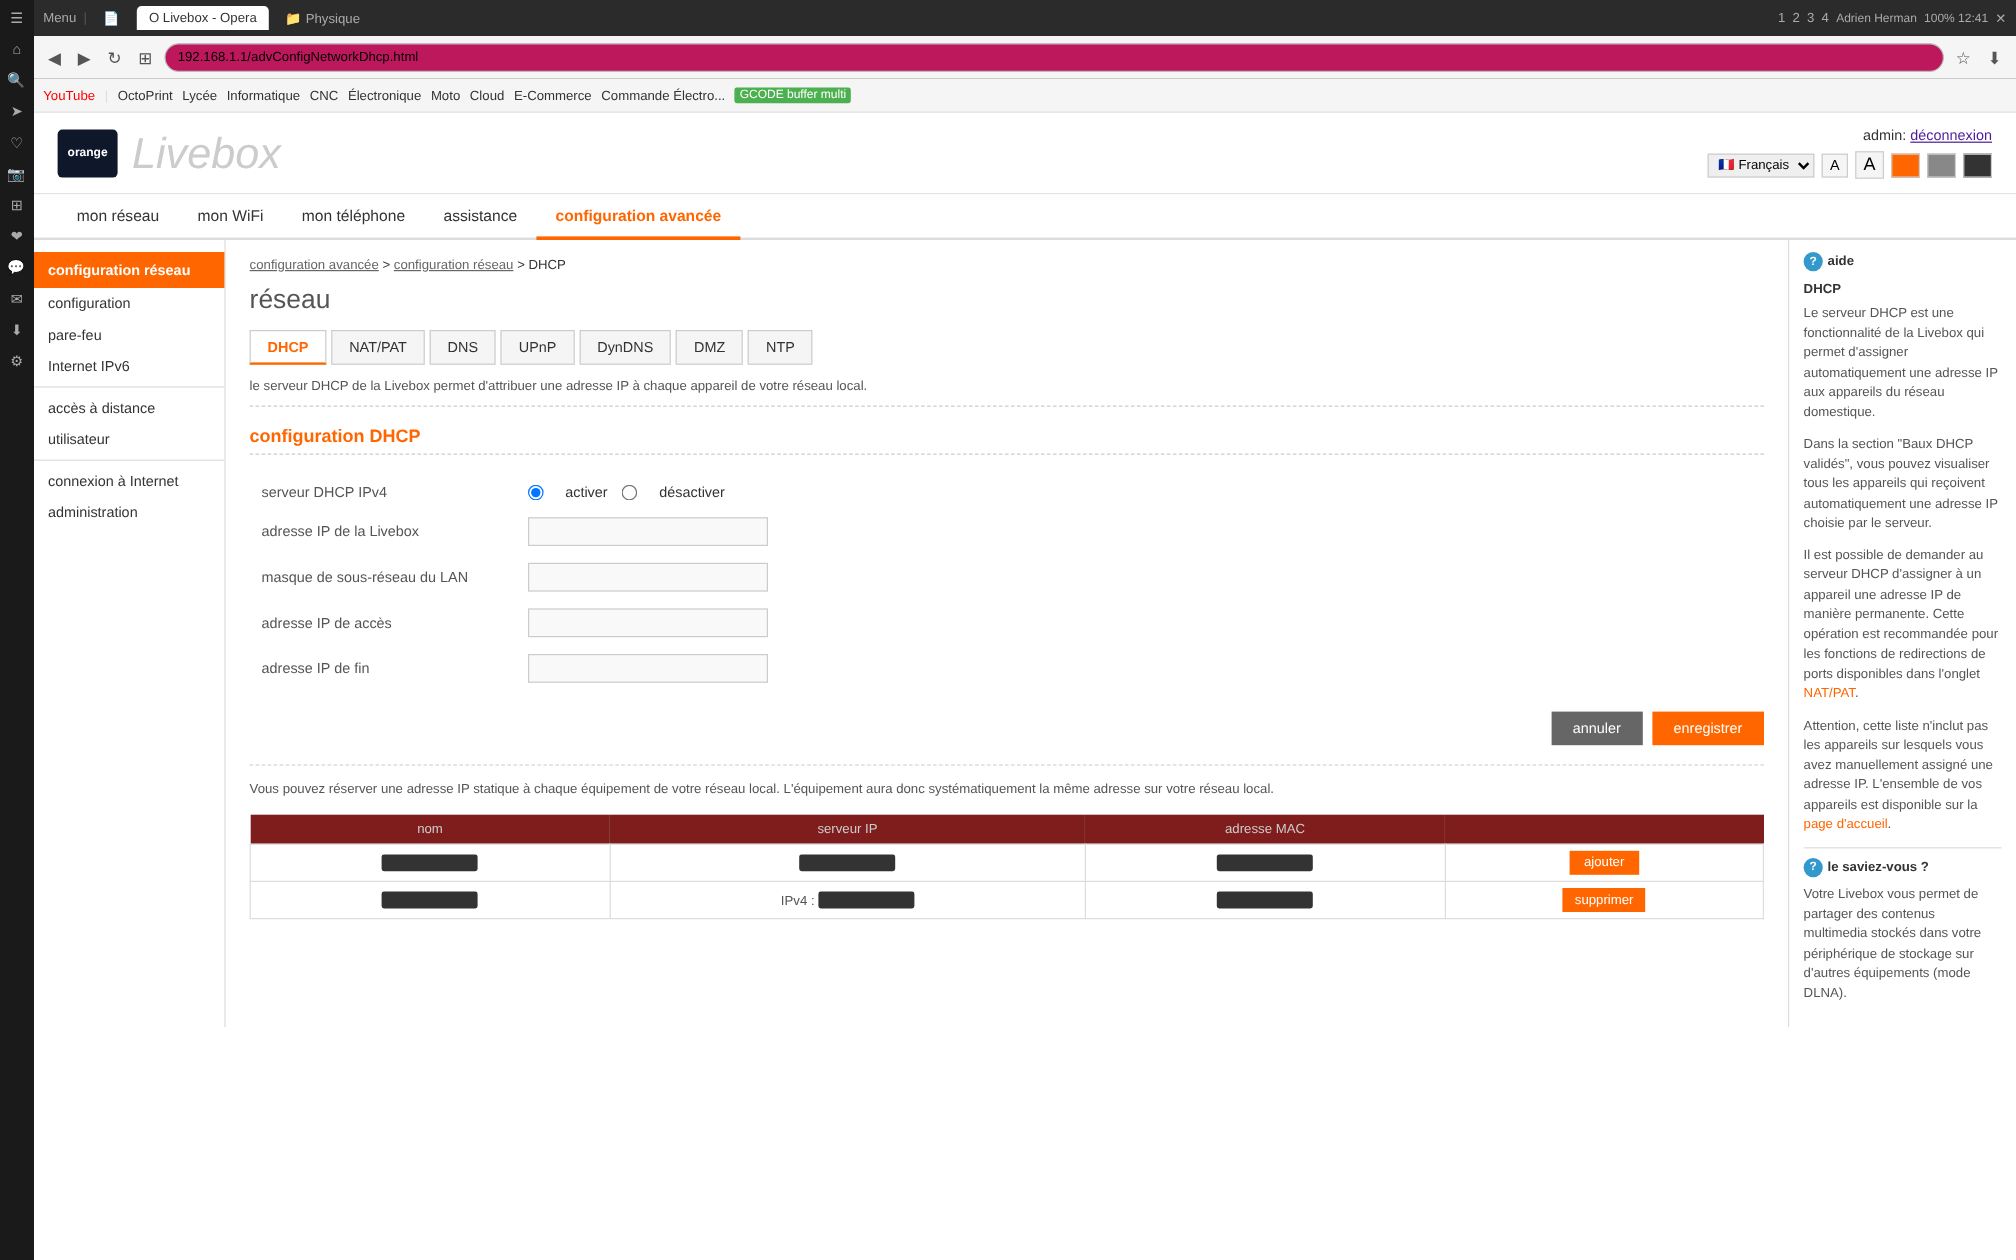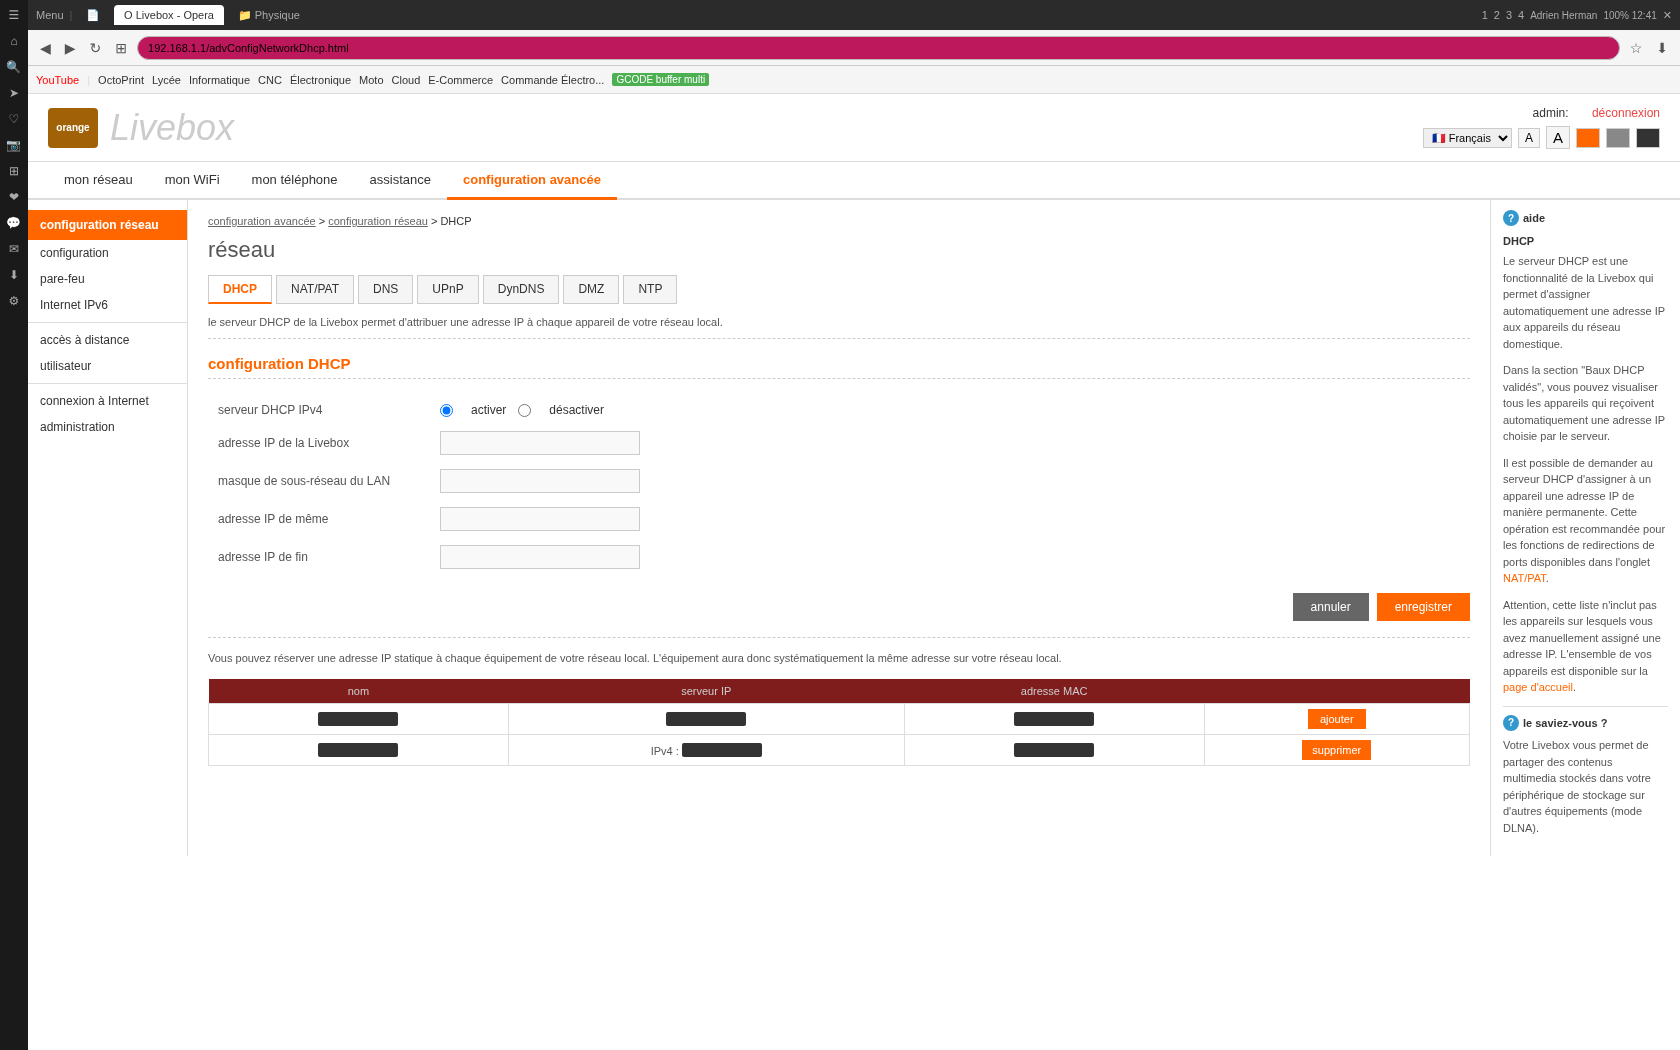--- a/index.html
+++ b/index.html
@@ -115,21 +115,21 @@
       justify-content: space-between;
       padding: 12px 20px;
       border-bottom: 1px solid #ddd;
     }
     .livebox-logo-area {
       display: flex;
       align-items: center;
       gap: 12px;
     }
     .orange-logo {
-      background: #a16207;
+      background: #0f172a;
       color: white;
       font-weight: bold;
       font-size: 10px;
       width: 50px;
       height: 40px;
       display: flex;
       align-items: center;
       justify-content: center;
       border-radius: 4px;
     }
@@ -143,22 +143,22 @@
       display: flex;
       flex-direction: column;
       align-items: flex-end;
       gap: 6px;
     }
     .admin-text {
       font-size: 12px;
       color: #333;
     }
     .admin-text a {
-      color: #ef4444;
-      margin-left: 20px;
+      color: #4c1d95;
+      text-decoration: underline;
     }
     .header-controls {
       display: flex;
       align-items: center;
       gap: 6px;
     }
     .lang-select {
       font-size: 11px;
       padding: 2px 4px;
       border: 1px solid #ccc;
@@ -621,21 +621,21 @@
               <input type="text" style="">
             </td>
           </tr>
           <tr>
             <td class="label-cell">masque de sous-réseau du LAN</td>
             <td>
               <input type="text" style="">
             </td>
           </tr>
           <tr>
-            <td class="label-cell">adresse IP de même</td>
+            <td class="label-cell">adresse IP de accès</td>
             <td>
               <input type="text" style="">
             </td>
           </tr>
           <tr>
             <td class="label-cell">adresse IP de fin</td>
             <td>
               <input type="text" style="">
             </td>
           </tr>

